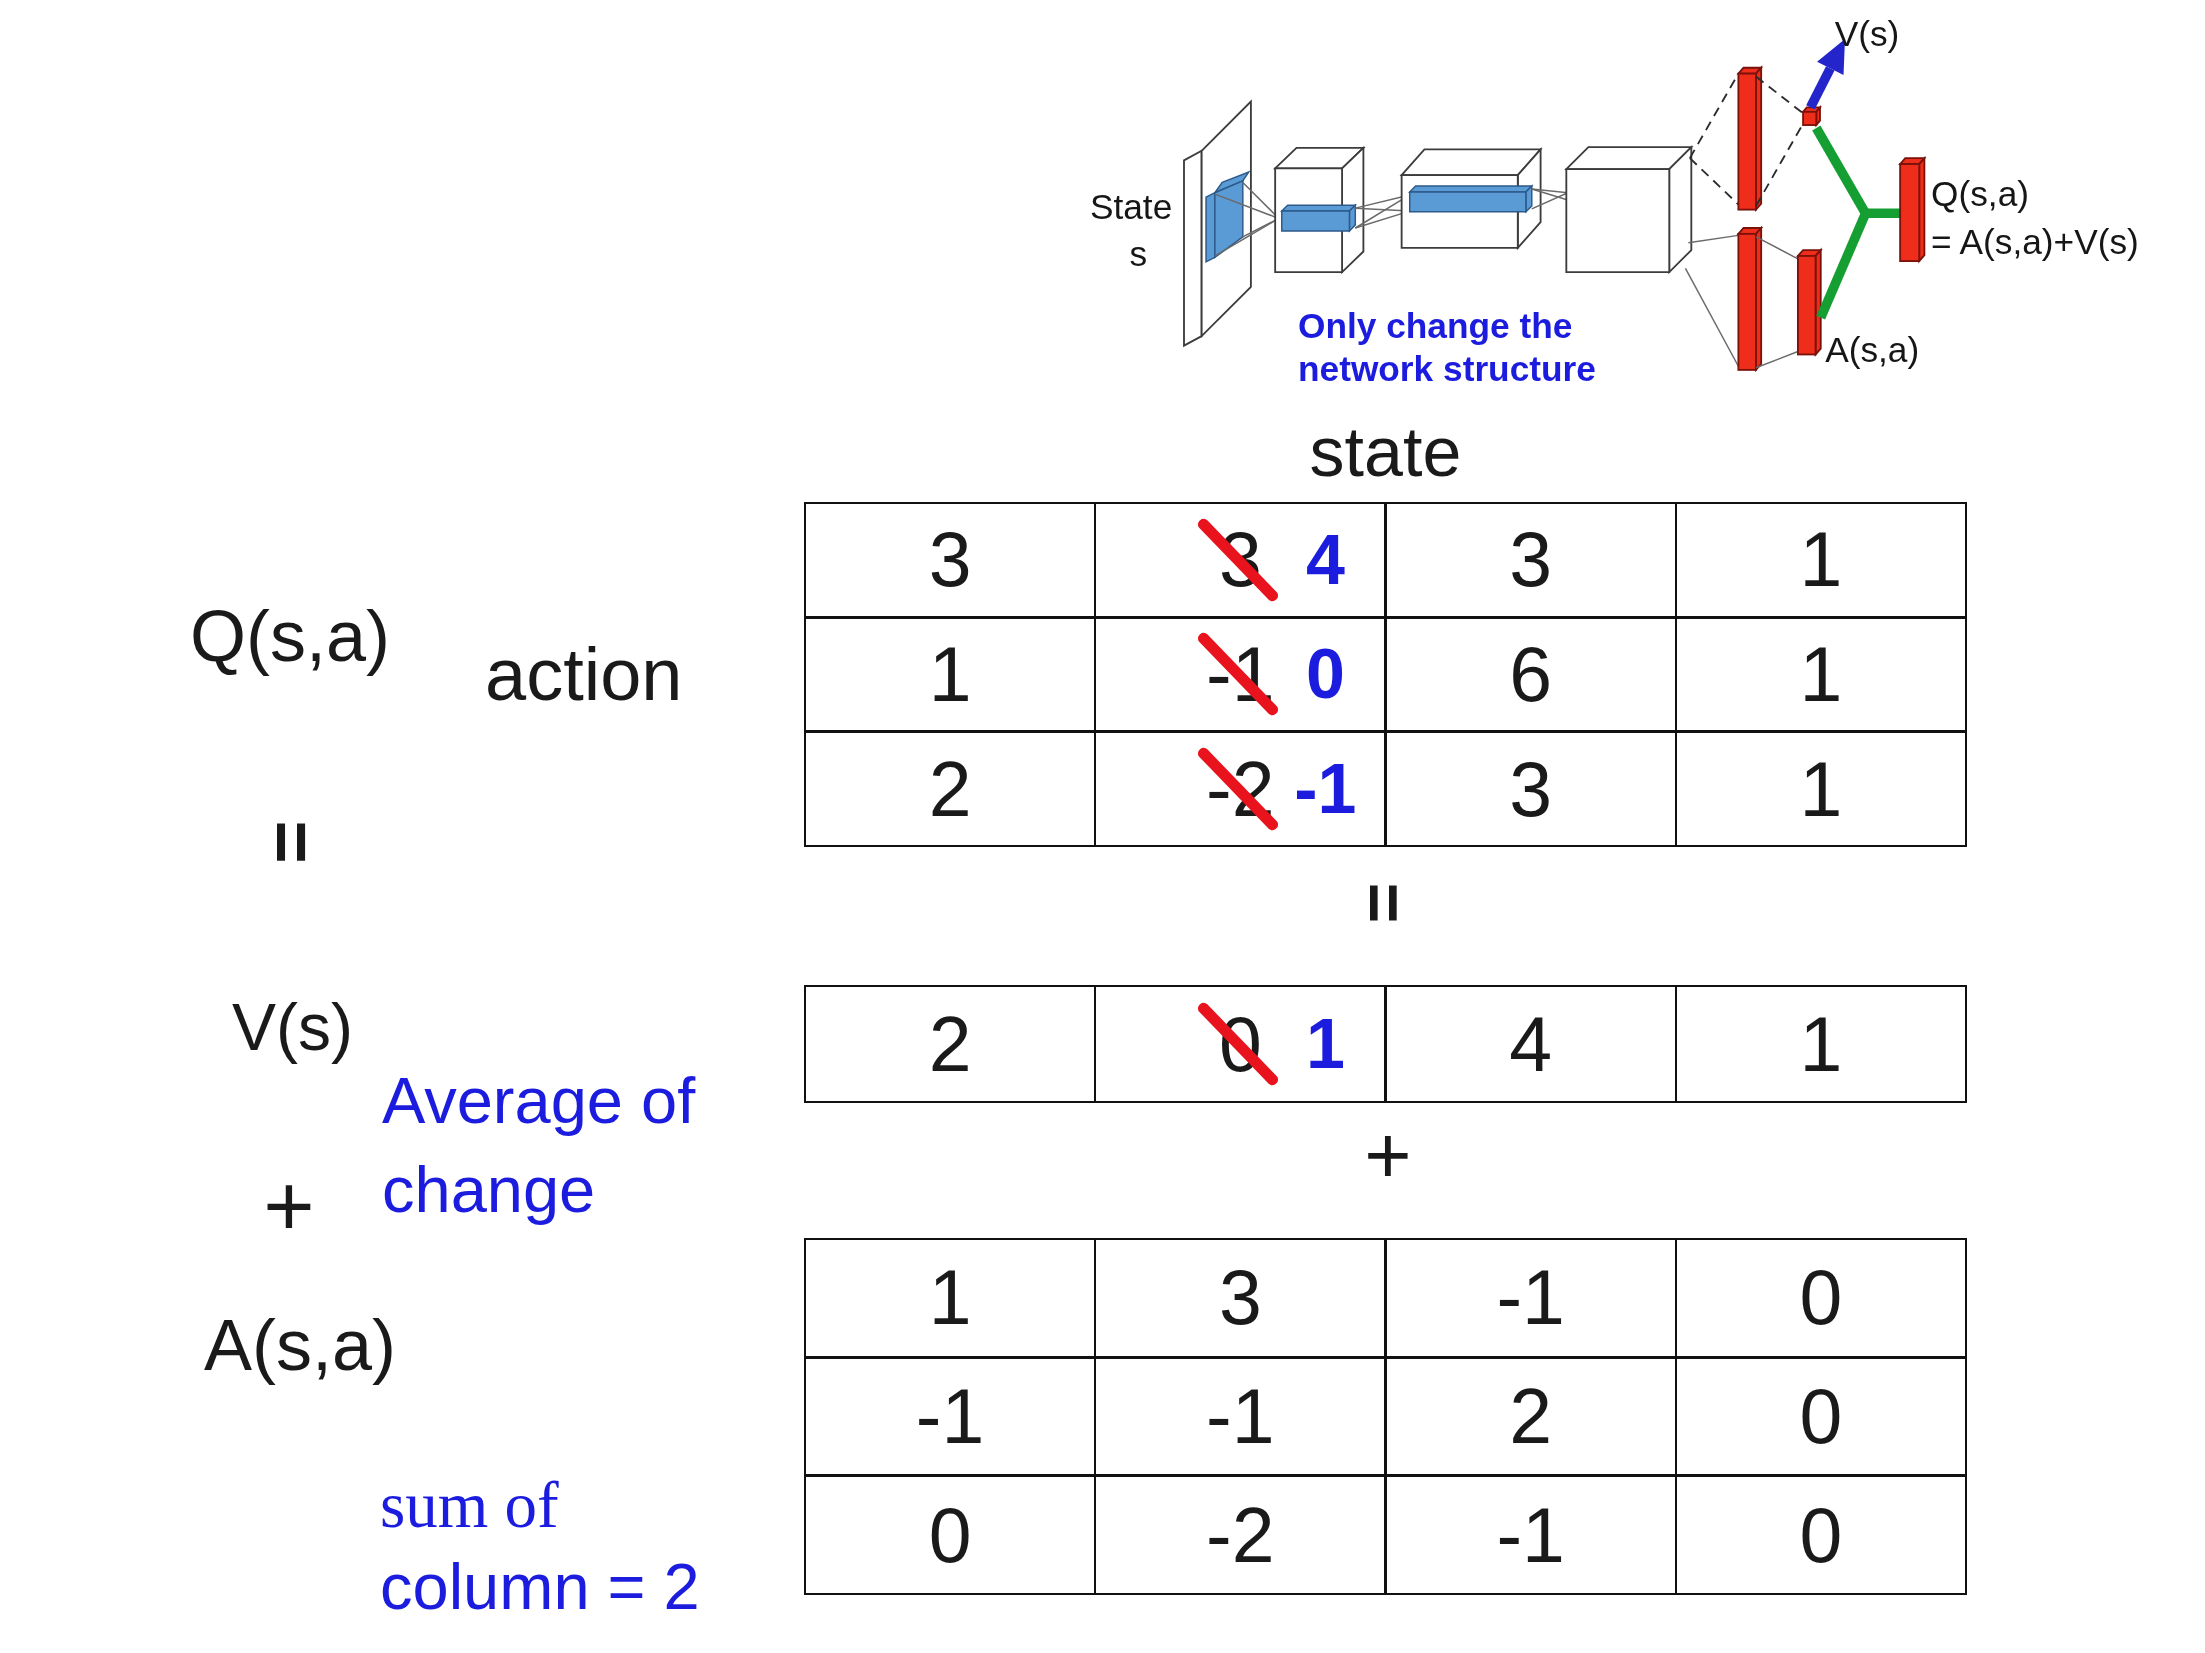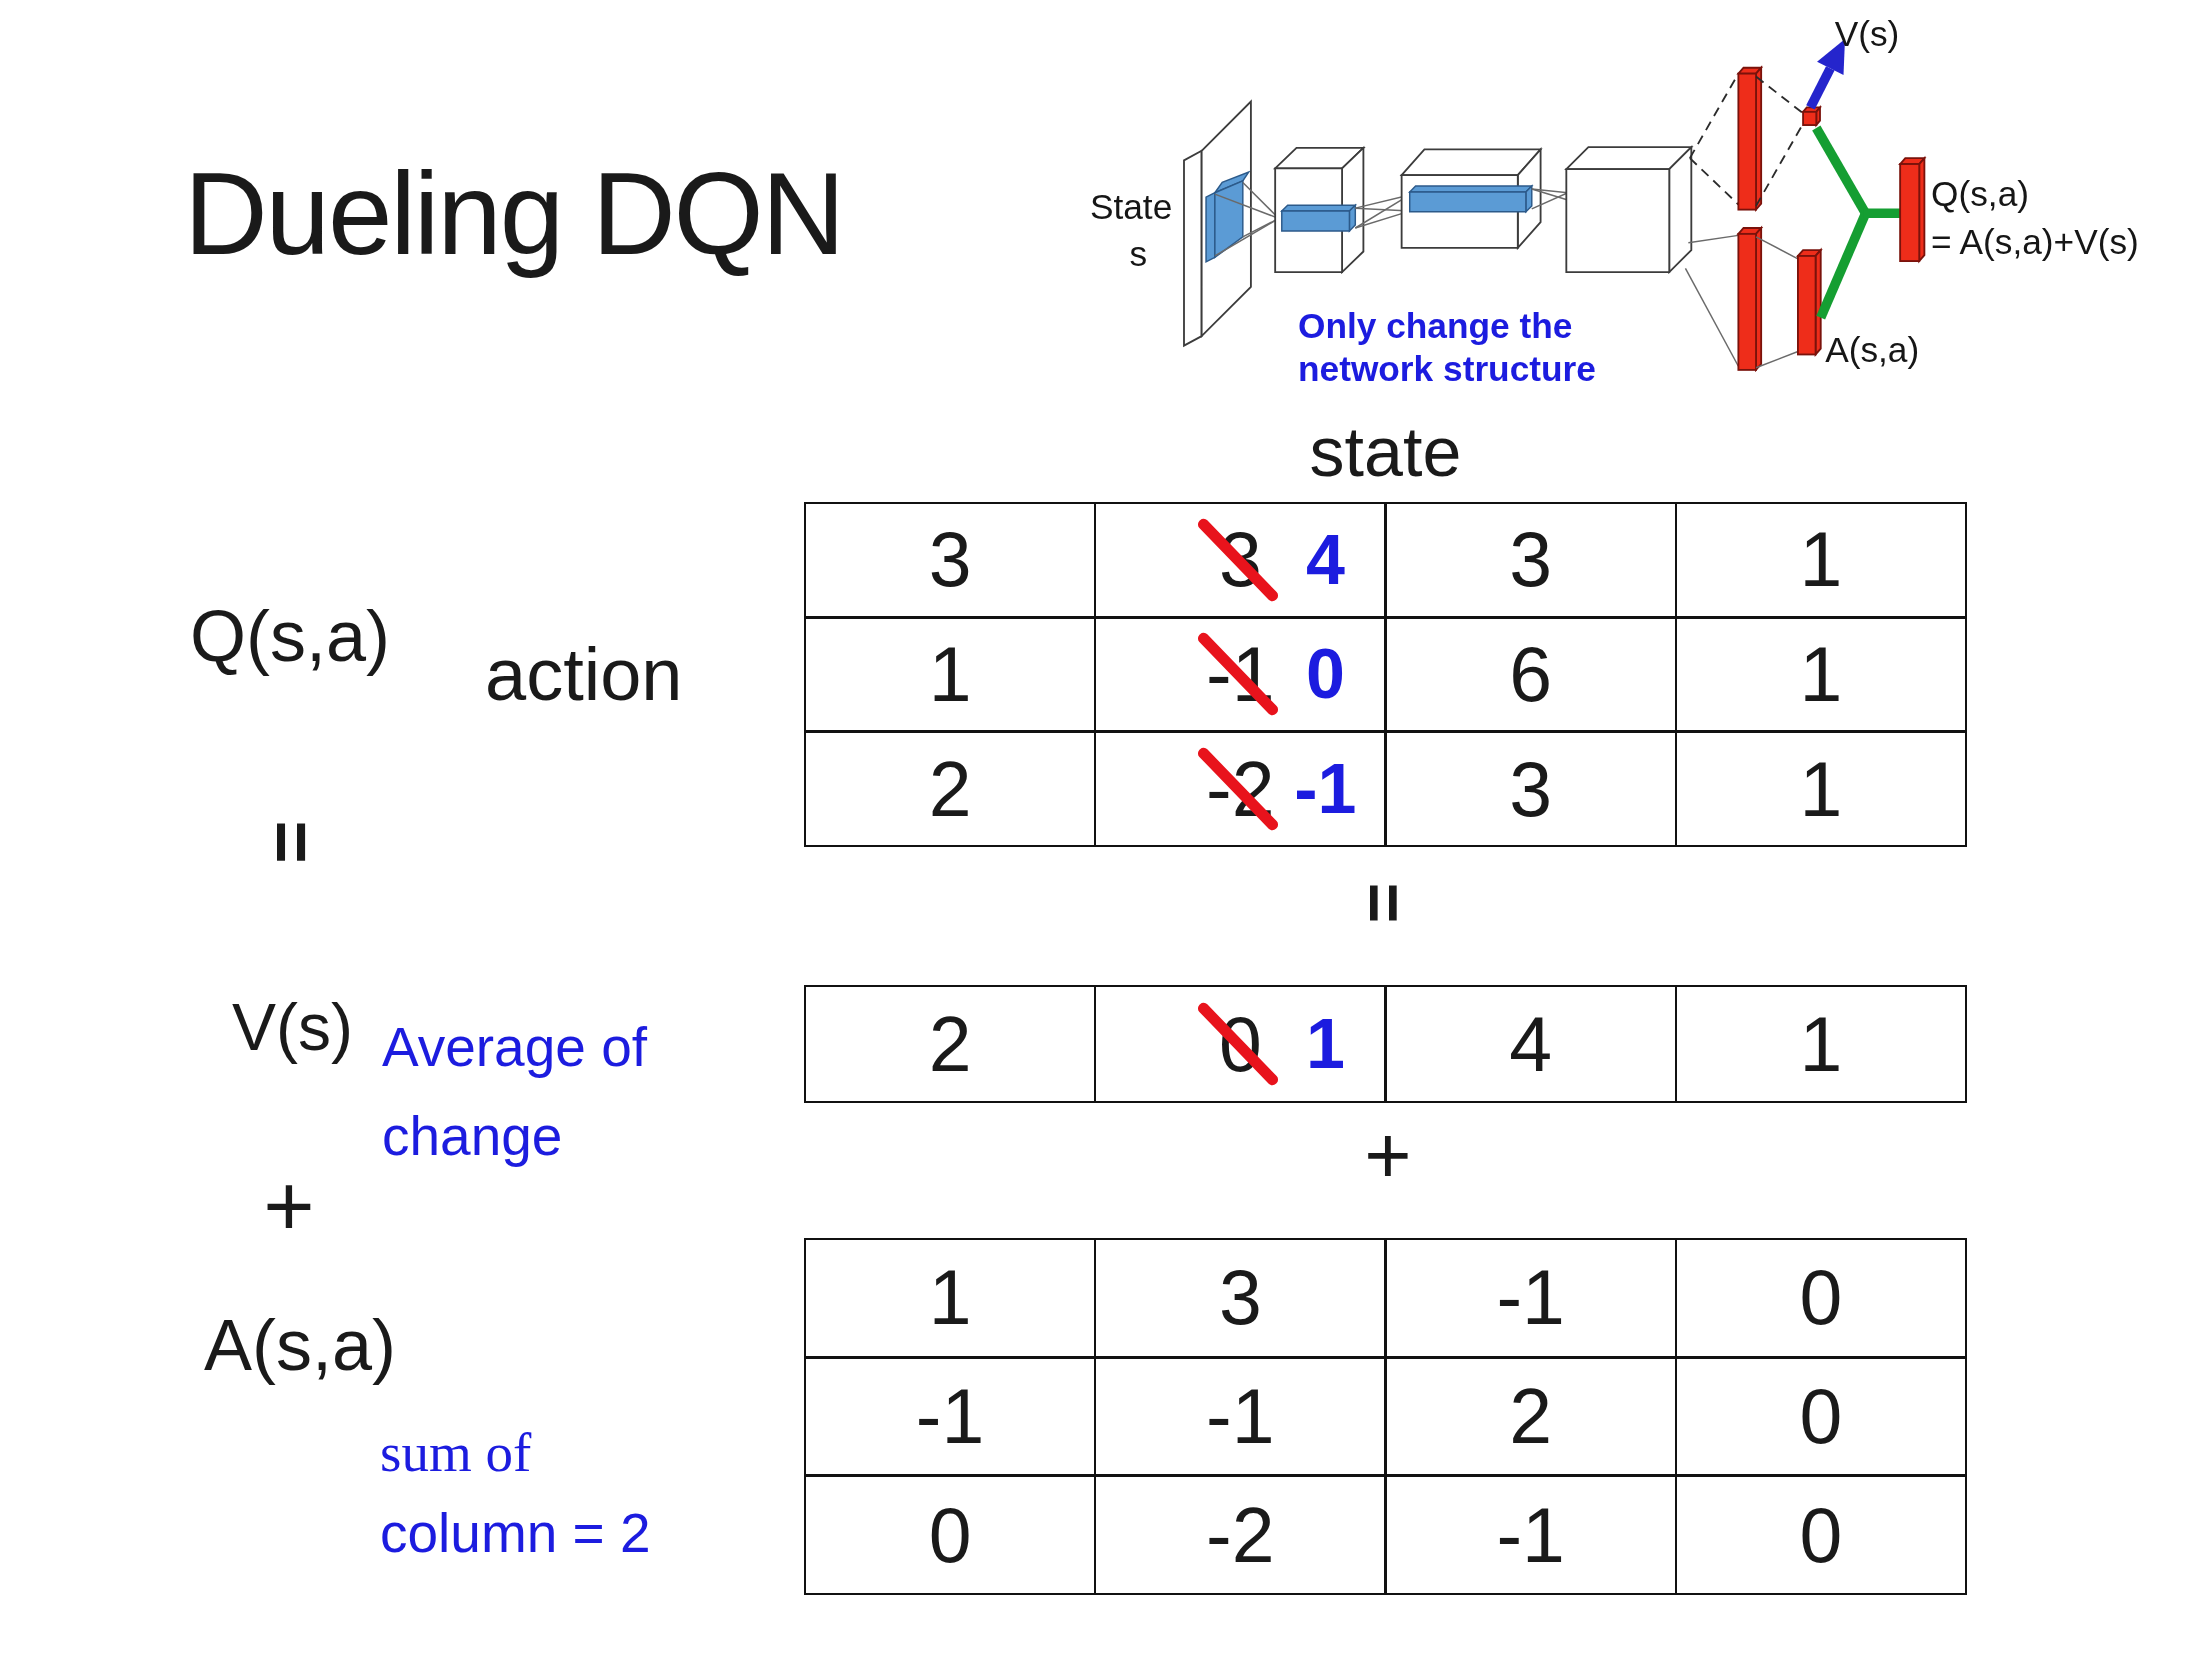--- a/index.html
+++ b/index.html
@@ -6,21 +6,21 @@
     --blue-text:#1c1cdf; --arrow-blue:#2525cc; --red-strike:#e8131c;
     --bar-red:#ee2d1a; --bar-red-dark:#7a120b; --green:#159e32;
     --slab-blue:#5b9bd5; --slab-blue-dark:#2c5a8a; --ink:#1a1a1a;
   }
   html,body{margin:0;padding:0;background:#ffffff;}
   .slide{position:relative;width:2205px;height:1654px;background:#fff;overflow:hidden;
          font-family:"Liberation Sans",sans-serif;color:var(--ink);}
   .abs{position:absolute;line-height:1;white-space:nowrap;}
   .title{left:184px;top:156px;font-size:116px;letter-spacing:-2.2px;}
   .blue{color:var(--blue-text);}
-  .ann{font-size:55px;}
+  .ann{font-size:65px;margin-top:48px;}
   #state-hdr{left:804px;top:417px;width:1163px;text-align:center;font-size:70px;}
   #action-lbl{left:485px;top:638px;width:294px;text-align:left;font-size:74px;}
   #q-lbl{left:190px;top:600px;font-size:72px;}
   #v-lbl{left:232px;top:994px;font-size:66px;}
   #a-lbl{left:204px;top:1309px;font-size:72px;}
   #avg1{left:382px;top:1020px;}
   #avg2{left:382px;top:1109px;}
   #sum1{left:380px;top:1425px;font-family:Liberation Serif, serif;}
   #sum2{left:380px;top:1506px;}
   .op{display:flex;align-items:center;justify-content:center;}
@@ -50,21 +50,20 @@
   .bluearrow{stroke:var(--arrow-blue);stroke-width:13;fill:none;}
   .bluehead{fill:var(--arrow-blue);}
   svg text{font-family:"Liberation Sans",sans-serif;fill:#161616;font-size:48px;}
   svg .note{fill:var(--blue-text);font-weight:600;font-size:48px;}
 </style>
 </head>
 <body>
 
 <div class="slide">
 
-  <div class="abs title">Dueling DQN</div>
 
   <svg width="1147" height="456" viewBox="0 0 1560 620">
 
     <polygon class="boxface" points="170,218 194,205 194,457 170,470"></polygon>
     <polygon class="boxface" points="194,205 261,138 261,390 194,457"></polygon>
 
     <polygon class="slab" points="212,262 222,248 258,234 250,246"></polygon>
     <polygon class="slab" points="200,268 212,262 212,350 200,356"></polygon>
     <polygon class="slab" points="212,262 250,246 250,322 212,350"></polygon>
 

